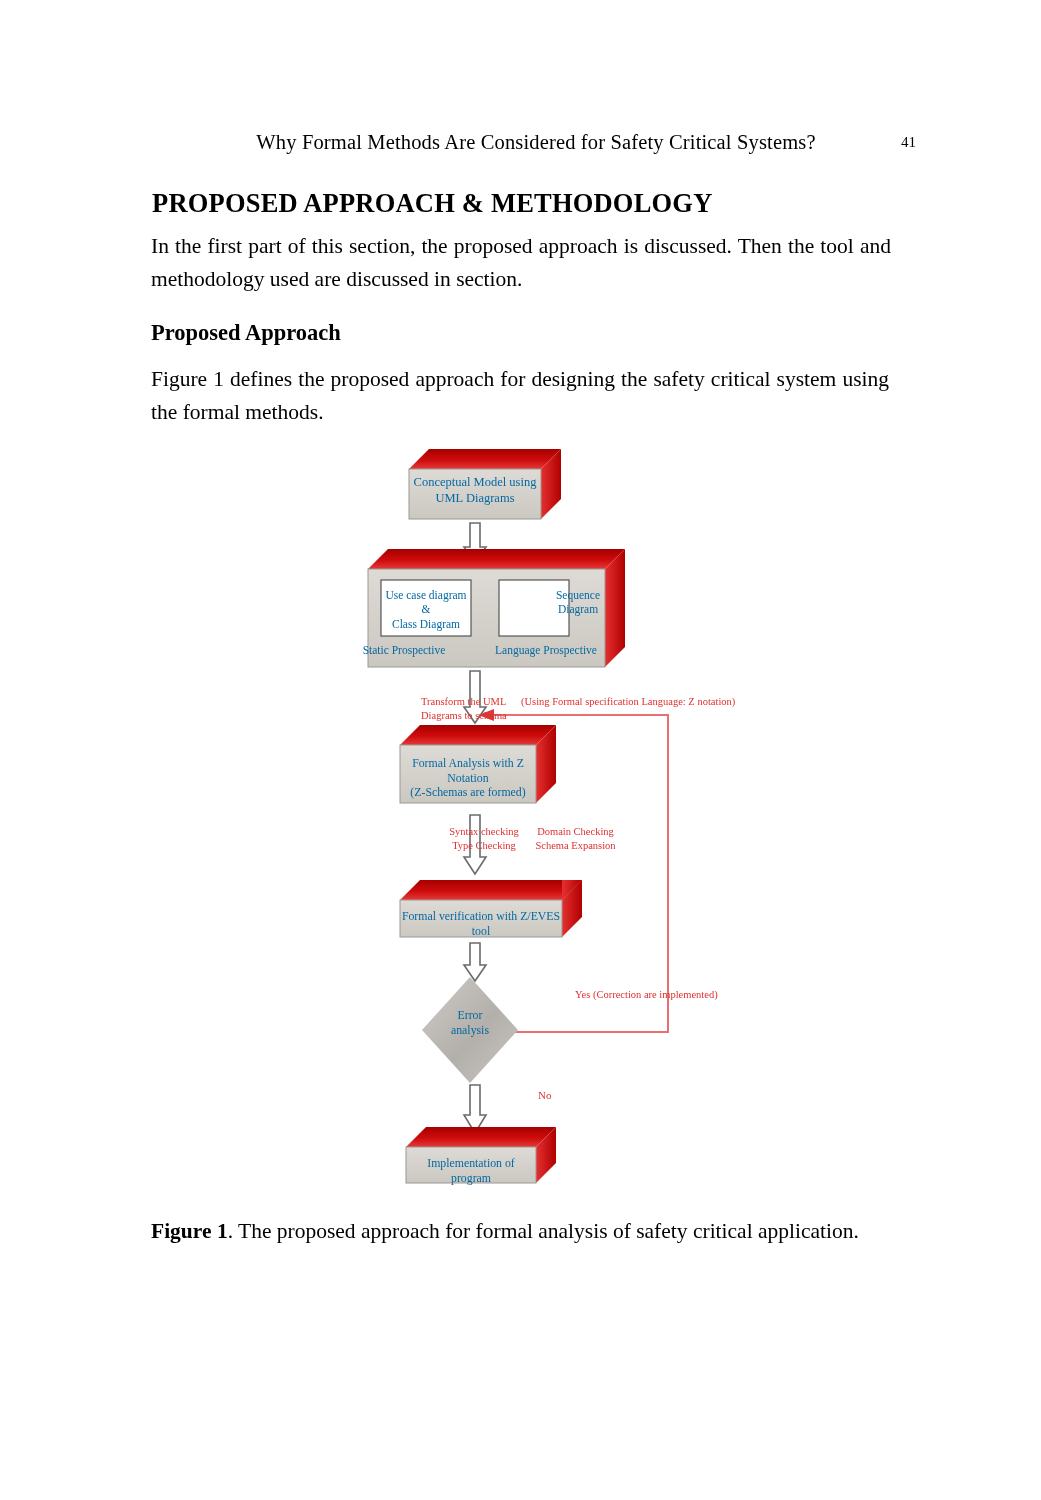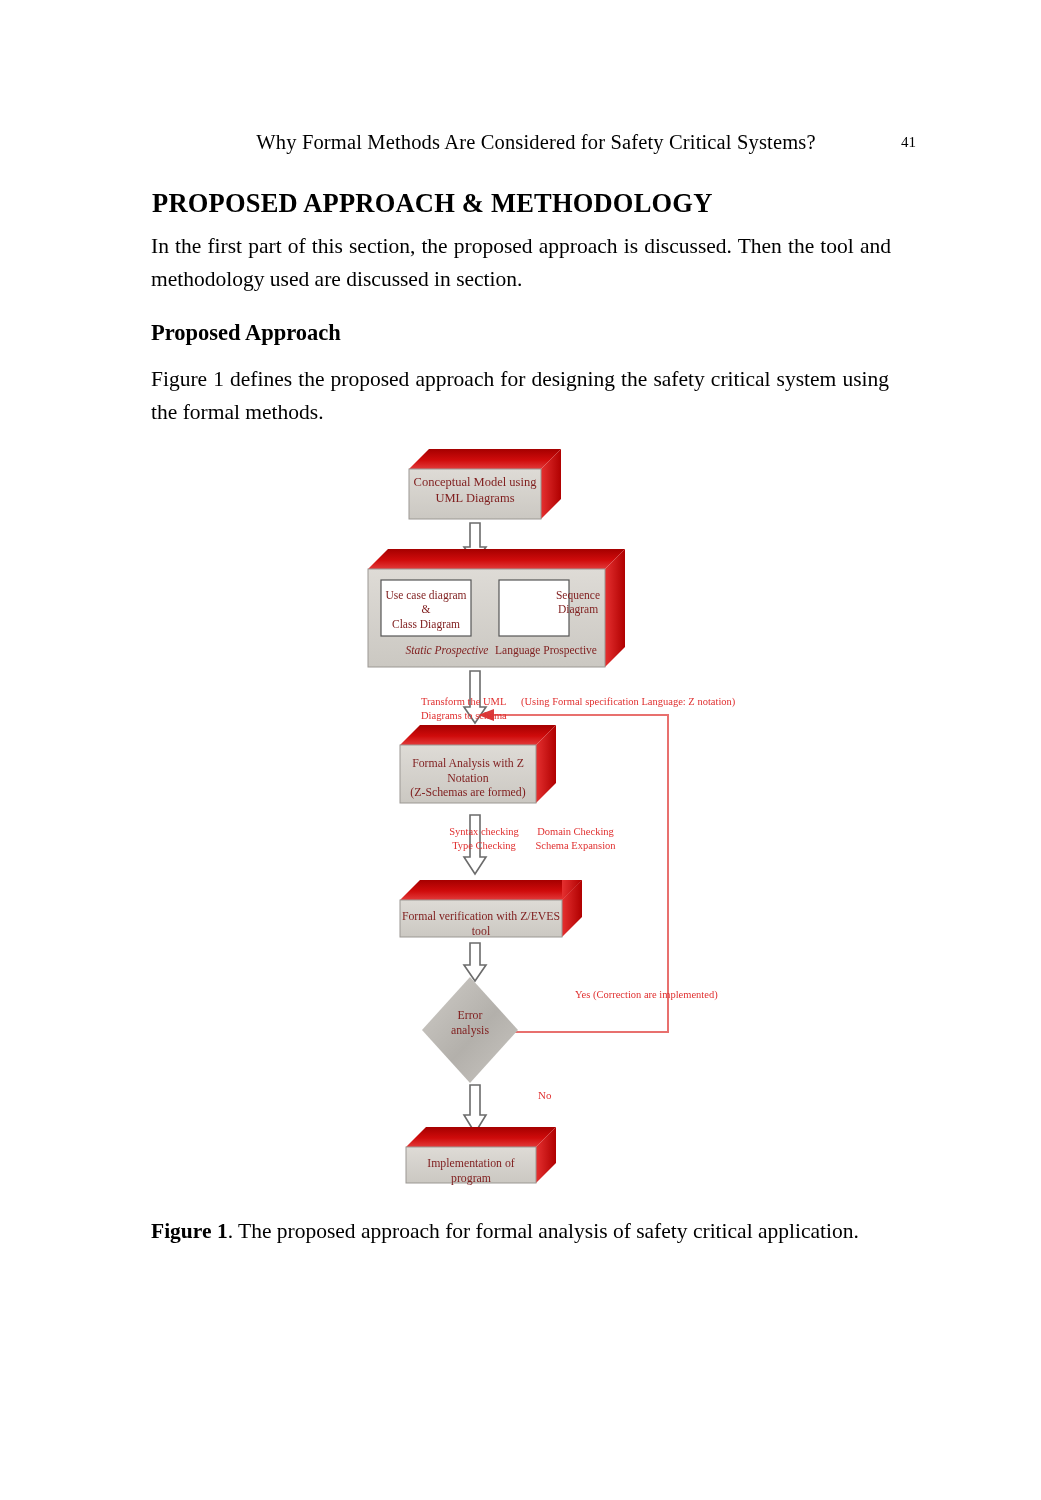--- a/index.html
+++ b/index.html
@@ -91,21 +91,21 @@
     top: 425px;
     width: 1041px;
     height: 780px;
   }
   .figure svg { display: block; }
 
   .node-text {
     position: absolute;
     text-align: center;
     font-family: "Liberation Serif", "DejaVu Serif", serif;
-    color: #7f1d1d;
+    color: #0369a1;
     line-height: 1.25;
     pointer-events: none;
   }
   .red-label {
     position: absolute;
     color: #e03030;
     font-family: Liberation Serif, serif;
     line-height: 1.3;
     margin-left: 44px;
   }
@@ -221,21 +221,21 @@
   <div class="node-text" style="left:381px; top:163px; width:90px; font-size:11.5px;">
     <div>Use case diagram &amp;</div>
     <div>Class Diagram</div>
   </div>
 
   <div class="node-text" style="left:499px; top:163px; width:70px; font-size:11.5px;margin-left:44px;">
     <div>Sequence</div>
     <div>Diagram</div>
   </div>
 
-  <div class="node-text" style="left:392px; top:218px; width:110px; font-size:11.5px;font-style:italic;">Static Prospective</div>
+  <div class="node-text" style="left:349px; top:218px; width:110px; font-size:11.5px;">Static Prospective</div>
 
   <div class="node-text" style="left:487px; top:218px; width:118px; font-size:11.5px;">Language Prospective</div>
 
   <div class="node-text" style="left:398px; top:331px; width:140px; font-size:11.8px;">
     <div>Formal Analysis with Z Notation</div>
     <div>(Z-Schemas are formed)</div>
   </div>
 
   <div class="node-text" style="left:400px; top:484px; width:162px; font-size:11.8px;">Formal verification with Z/EVES tool</div>
 

